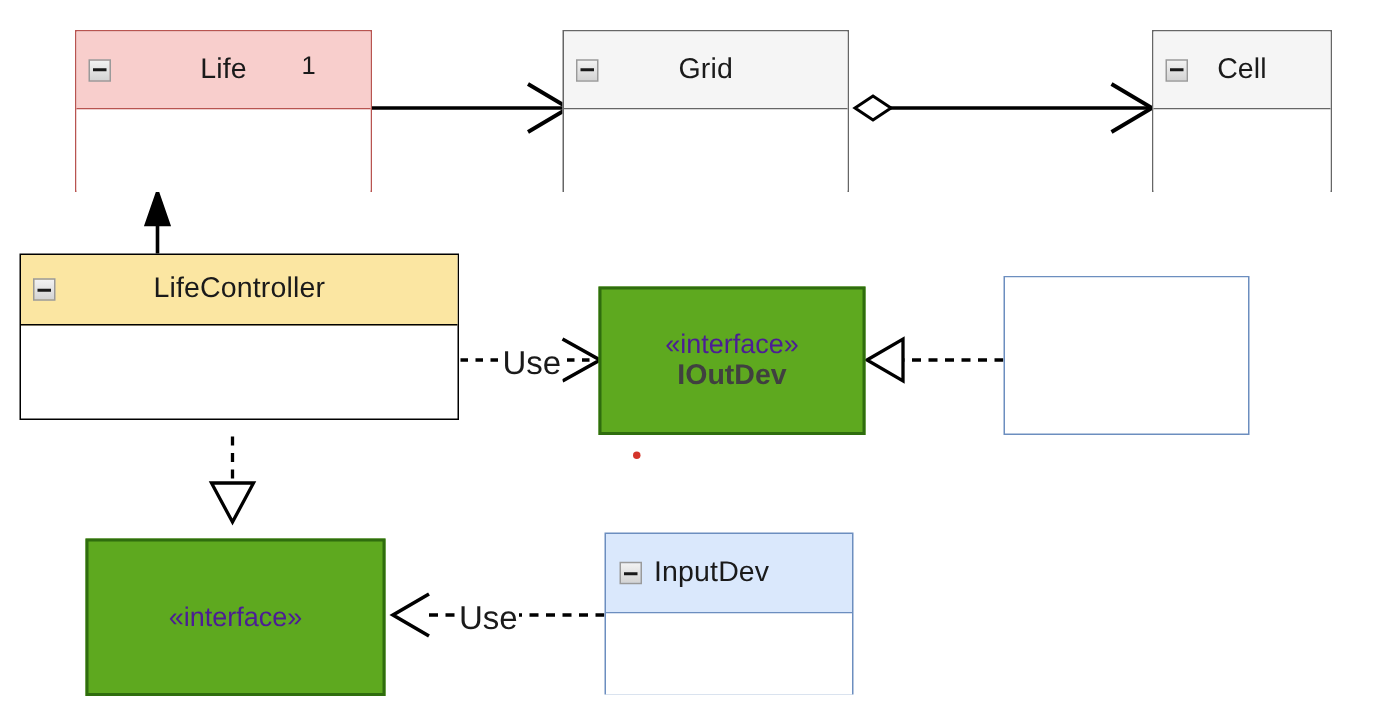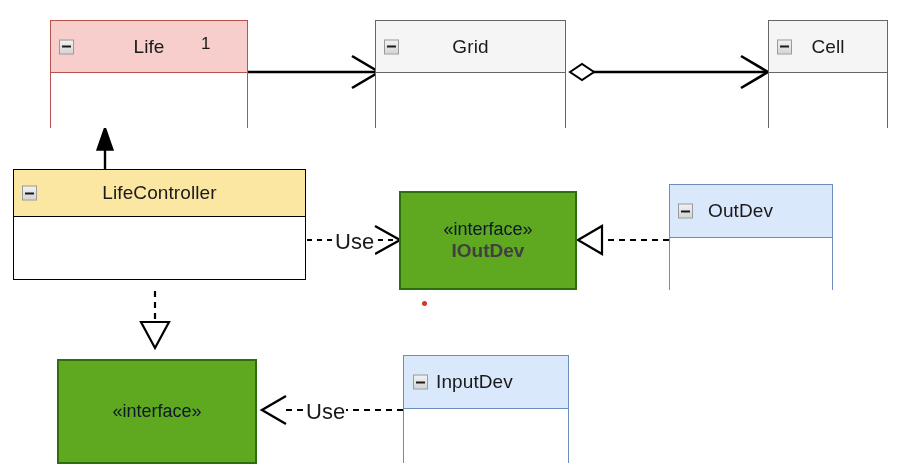--- a/index.html
+++ b/index.html
@@ -88,21 +88,21 @@
     background: #5ea91f;
     display: flex;
     flex-direction: column;
     align-items: center;
     justify-content: center;
     text-align: center;
     color: #ffffff;
   }
   .iface-stereo {
     font-size: 18px;
-    color: #0f172a;
+    color: #4c1d95;
     line-height: 1.15;
   }
   .iface-name {
     font-size: 19px;
     font-weight: bold;
     color: #404040;
     line-height: 1.15;
   }
 
   
@@ -225,24 +225,20 @@
   </div>
 
   <div class="uml-box box-amber" style="left:13px; top:169px; width:293px; height:111px;">
     <div class="uml-header" style="height:47px;">
       <span class="collapse-icon"></span>
       <span>LifeController</span>
     </div>
   </div>
 
   <div class="uml-box box-blue" style="left:669px; top:184px; width:164px; height:106px;">
-    <div class="uml-header" style="height:53px; justify-content:flex-start; padding-left:38px;">
-      <span class="collapse-icon"></span>
-      <span>OutDev</span>
-    </div>
     <div class="uml-body" style="height:52px;"></div>
   </div>
 
   <div class="uml-box box-blue" style="left:403px; top:355px; width:166px; height:108px;">
     <div class="uml-header" style="height:53px; justify-content:flex-start; padding-left:32px;">
       <span class="collapse-icon" style="left:9px;"></span>
       <span>InputDev</span>
     </div>
     <div class="uml-body" style="height:54px;"></div>
   </div>

